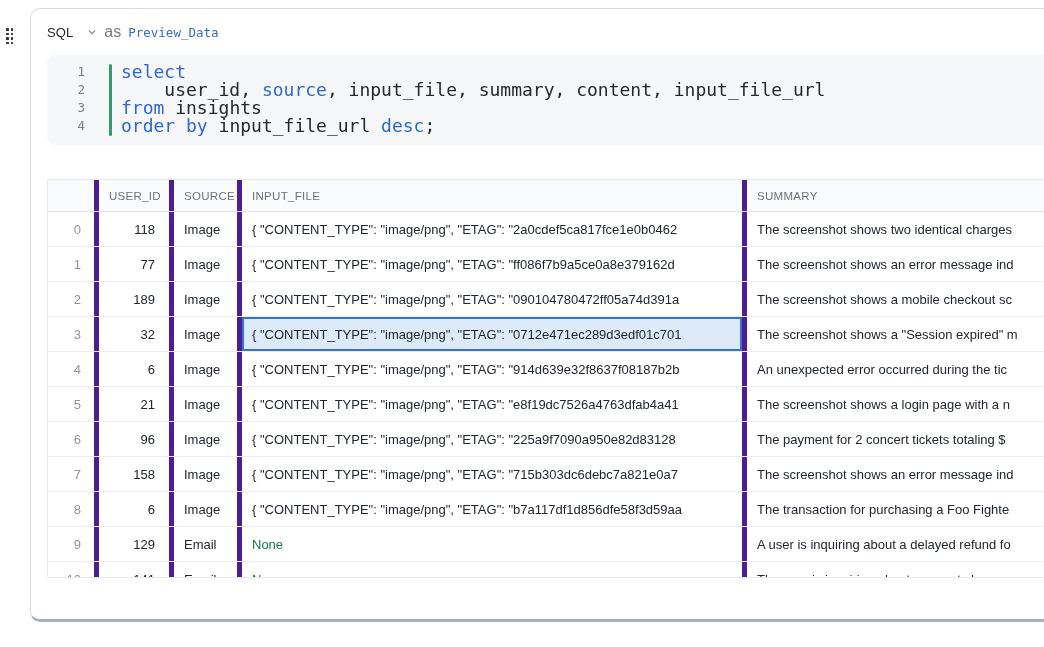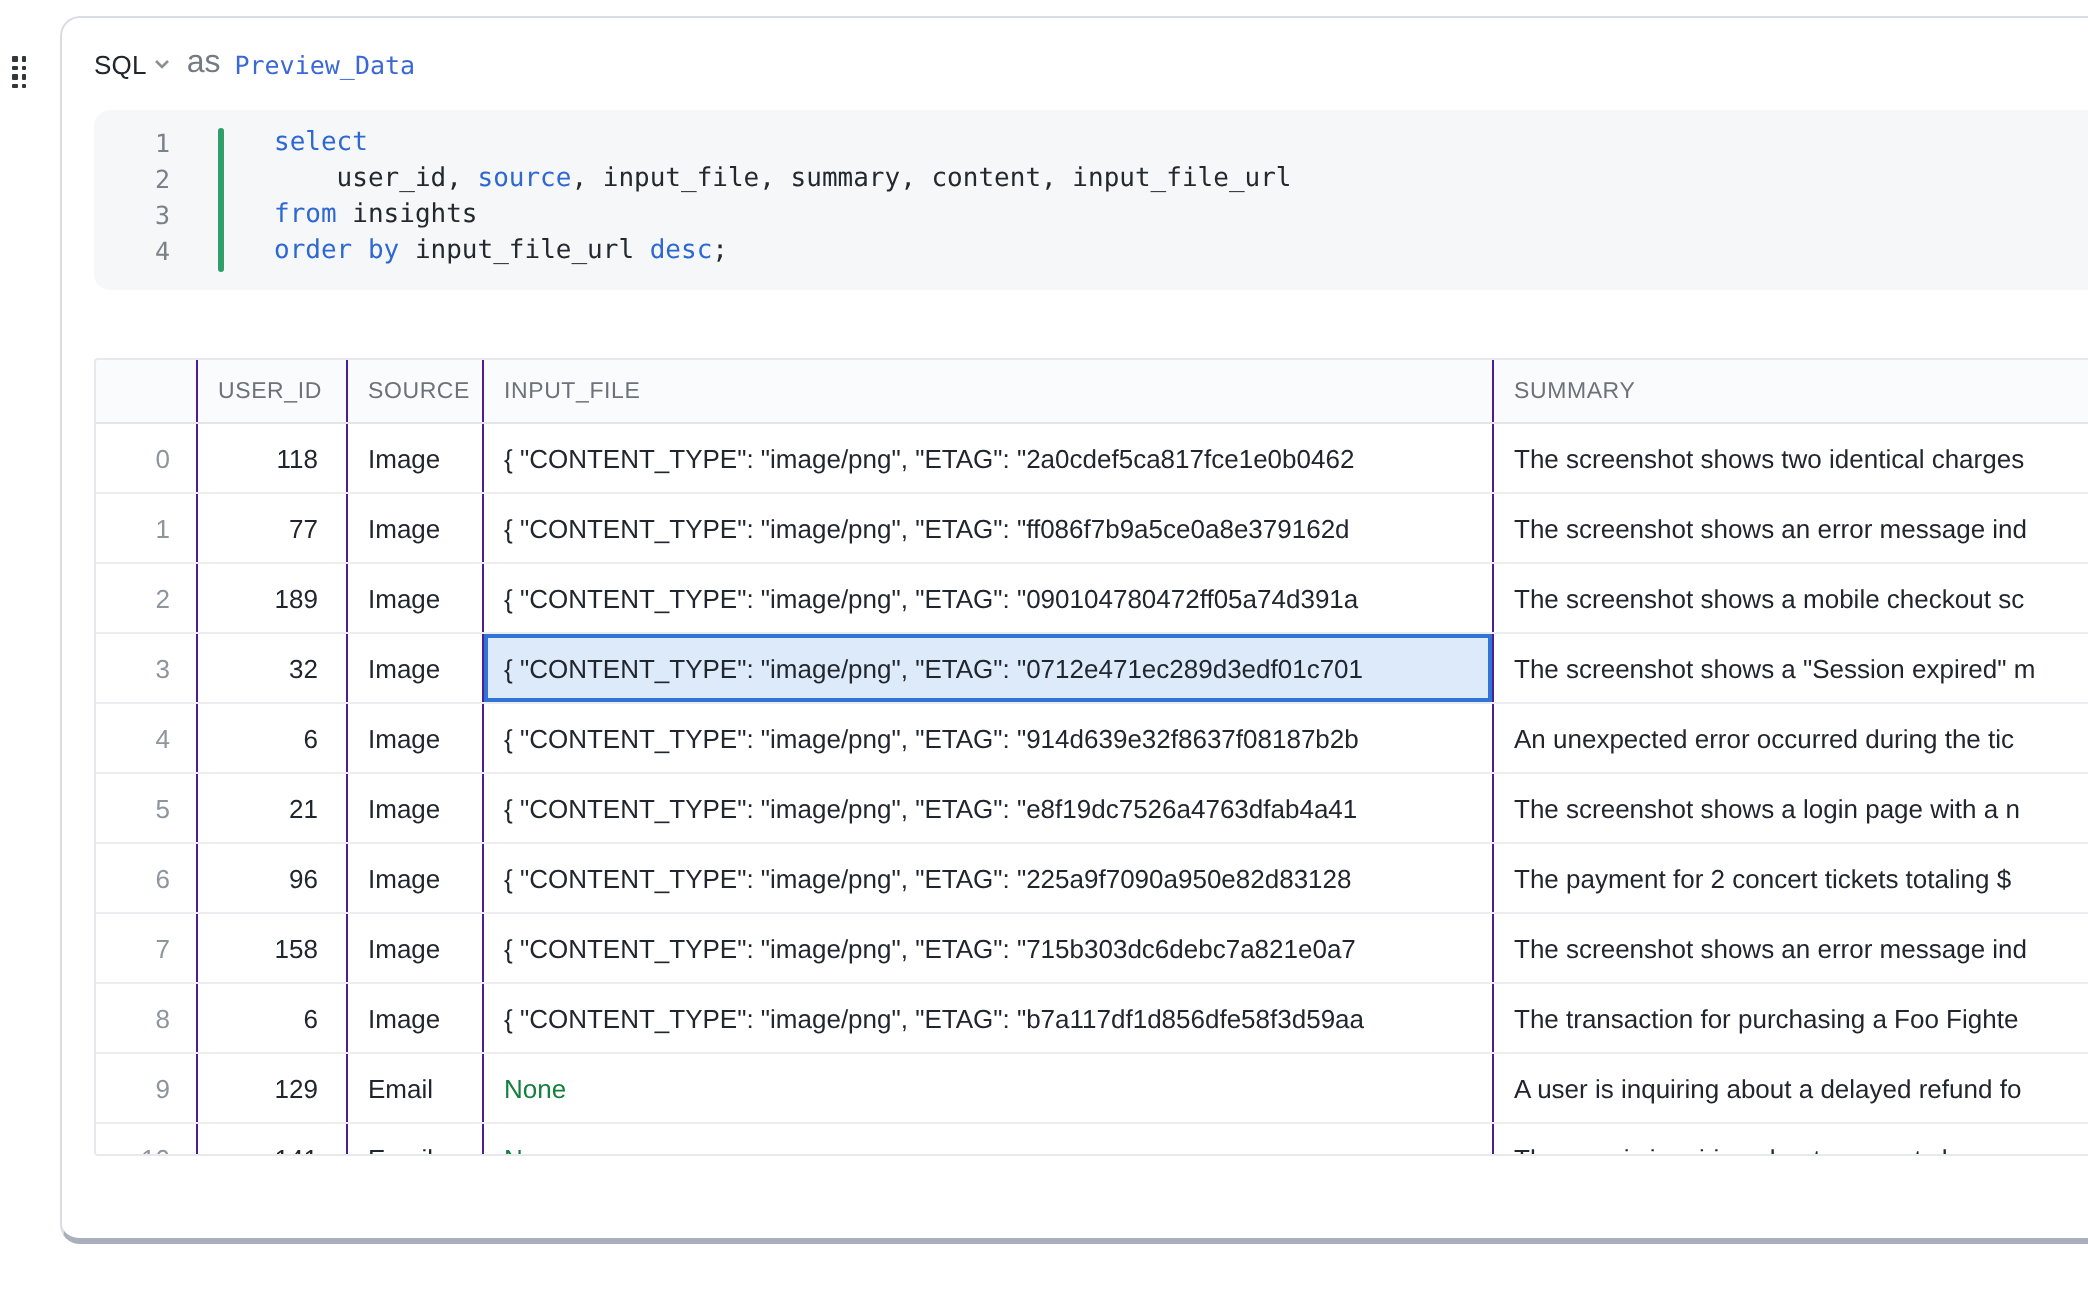--- a/index.html
+++ b/index.html
@@ -11,44 +11,44 @@
     display:grid; grid-template-columns:repeat(2,3px); grid-template-rows:repeat(4,3px);
     gap:1.5px; cursor:grab; }
   .drag-handle i { width:2.5px; height:2.5px; background:#33363b; border-radius:0.5px; }
 
   
   .card { position:absolute; left:30px; top:8px; width:1030px; height:614px;
     background:#ffffff; border:1px solid #d9dce2; border-bottom:3px solid #a9afbc;
     border-radius:10px; padding:0 0 0 16px; }
 
   .card-header { display:flex; align-items:center; height:46px; gap:7px; }
-  .cell-type { font-size:13px; color:#21262c; font-weight:500; letter-spacing:.1px; cursor:pointer; display:flex; align-items:center; gap:3px; }
+  .cell-type { font-size:13px; color:#21262c; font-weight:500; letter-spacing:.1px; cursor:pointer; display:flex; align-items:center; gap:14px; }
   .chev { width:10px; height:10px; display:inline-block; }
   .as-label { font-size:16px; color:#767b83; }
   .cell-name { font-family:"DejaVu Sans Mono", monospace; font-size:12.5px; color:#3a68d6; font-weight:500; cursor:pointer;text-align:right; }
 
   
   .code-block { position:relative; width:1014px; height:90px; background:#f6f7f8;
     border-radius:8px 0 0 8px; display:flex; padding-top:8px; overflow:hidden; cursor:text; }
   .gutter { width:62px; text-align:right; padding-right:24px;
     font-family:"DejaVu Sans Mono", monospace; font-size:12.5px; line-height:18px; color:#7b8089; }
   .gutter div { height:18px; }
   .green-bar { width:3px; background:#2f9e68; border-radius:2px; margin:1px 0 9px 0; }
-  .code-lines { padding-left:25px; font-family:"DejaVu Sans Mono", monospace;
-    font-size:13px; line-height:18px; color:#23292f; white-space:pre; }
+  .code-lines { padding-left:9px; font-family:"DejaVu Sans Mono", monospace;
+    font-size:18px; line-height:18px; color:#23292f; white-space:pre; }
   .code-line { height:18px; }
   .kw { color:#2d68d3; }
 
   
   .table-wrap { margin-top:34px; width:1014px; height:399px; overflow:hidden;
     border:1px solid #e7e9ec; border-right:none; border-radius:2px 0 0 2px; background:#fff; }
   .t-row { display:grid; grid-template-columns:51px 75px 68px 505px 1fr; height:35px; border-bottom:1px solid #ebedf0; background:#fff; }
   .t-head { height:32px; background:#fafbfc; border-bottom:1px solid #e3e5e9; }
   .t-cell { display:flex; align-items:center; overflow:hidden; white-space:nowrap;
-    font-size:13px; color:#21262e; border-right:1px solid #4c1d95; padding:0 10px; cursor:default; }
+    font-size:13px; color:#21262e; border-right:5px solid #4c1d95; padding:0 10px; cursor:default; }
   .t-row .t-cell:last-child { border-right:none; }
   .t-head .t-cell { font-size:11.5px; color:#6d7279; letter-spacing:.3px; font-weight:400; }
   .c-idx { justify-content:flex-end; color:#8f959d; padding-right:13px; }
   .c-uid { justify-content:flex-end; padding-right:14px; }
   .t-head .c-uid { justify-content:flex-start; padding-left:10px; }
   .muted { color:#15803d; }
   .sel { background:#ddeafa; box-shadow:inset 0 0 0 2px #3273d6; }
 </style>
 </head>
 <body>

